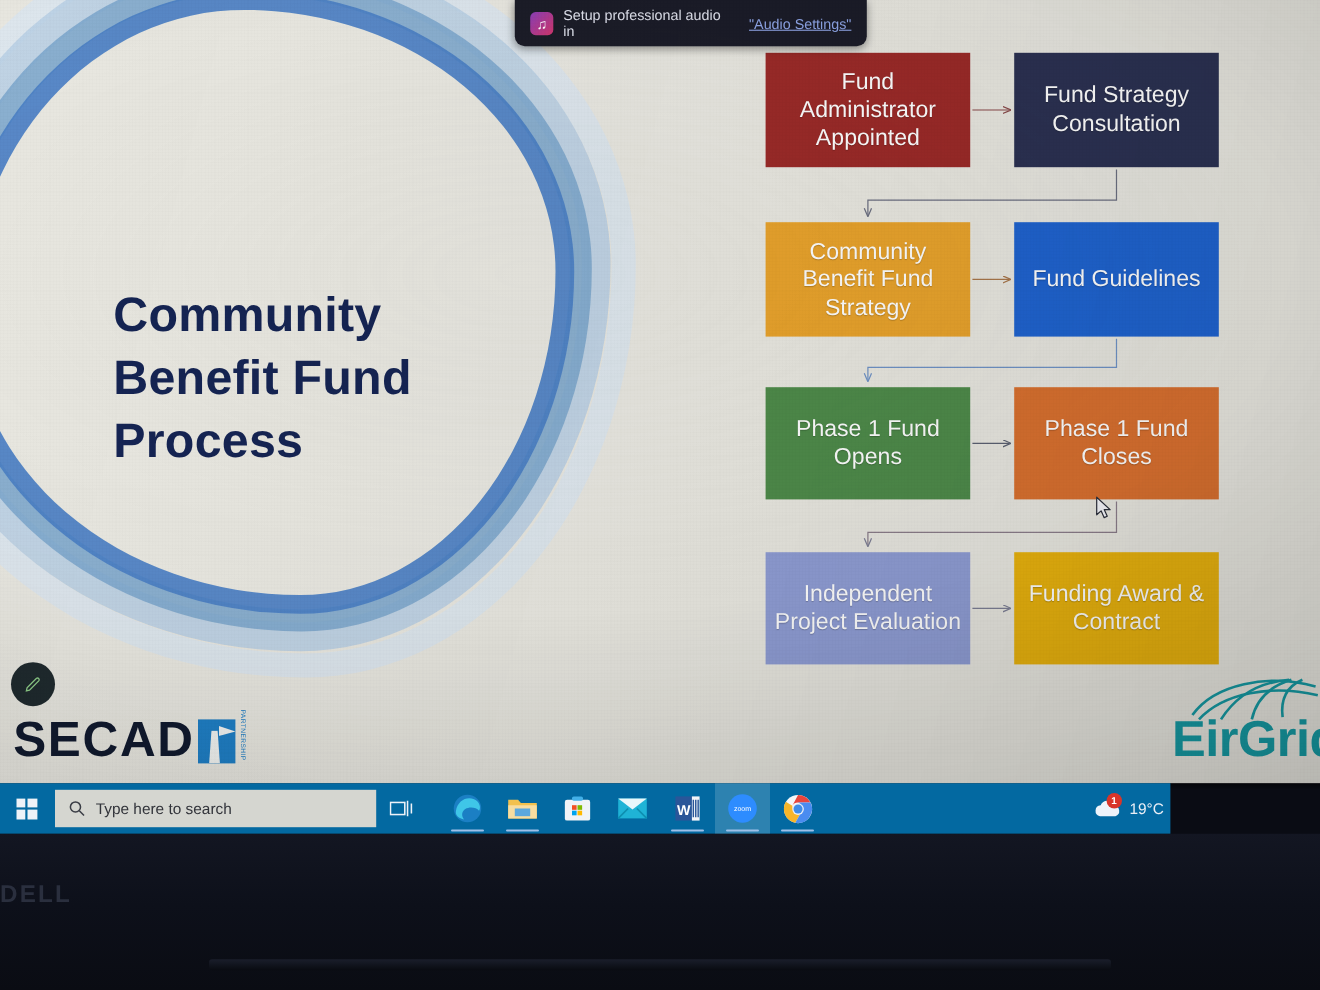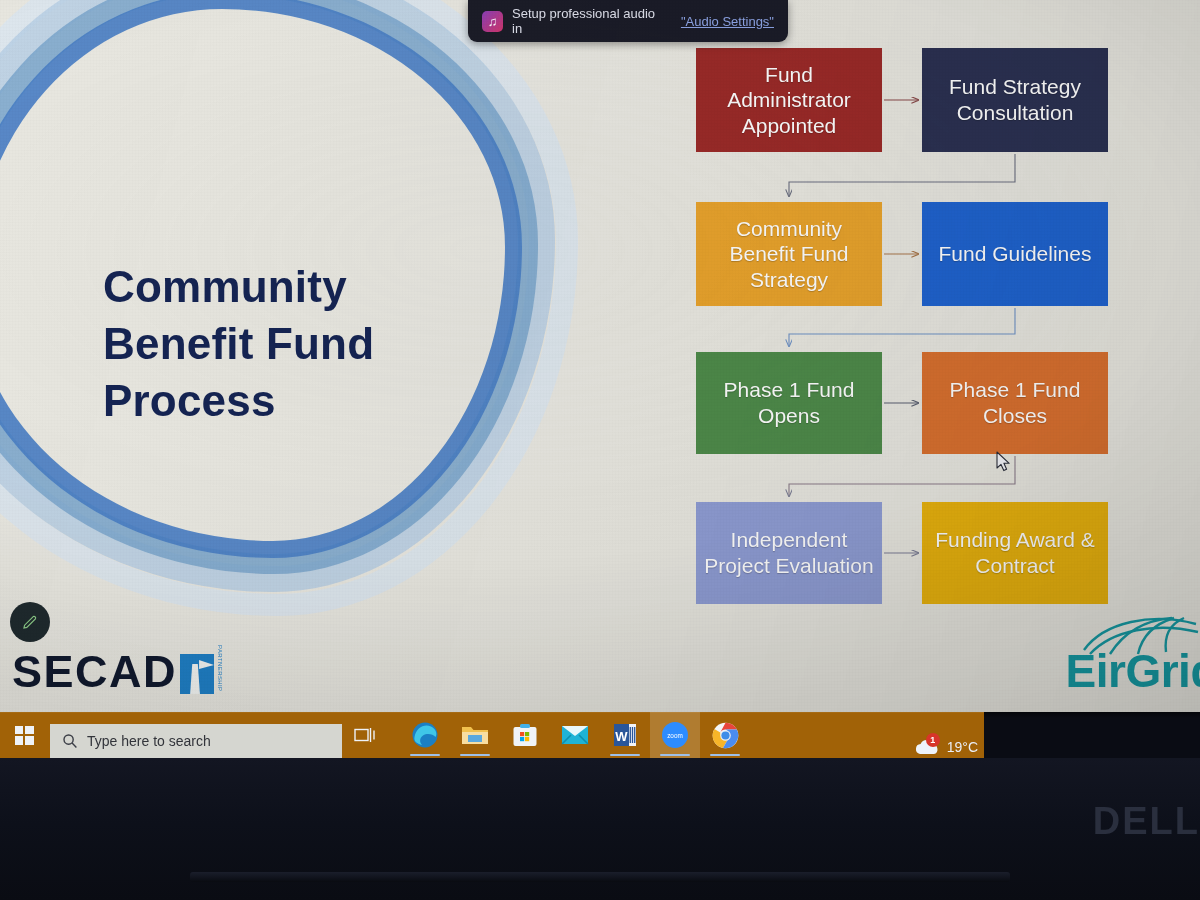--- a/index.html
+++ b/index.html
@@ -196,23 +196,23 @@
     color: #8fa6e8; text-decoration: underline; margin-left: 6px; white-space: nowrap;
   }
 
   
   #cursor { position: absolute; left: 996px; top: 451px; width: 16px; height: 22px; }
 
   
   #taskbar {
     position: absolute;
     left: 0; top: 712px;
-    width: 984px; height: 46px;
-    background: #a16207;
-    display: flex; align-items: flex-end;
+    width: 1064px; height: 46px;
+    background: #0369a1;
+    display: flex; align-items: center;
     box-shadow: inset 0 1px 0 rgba(255,255,255,.06);
   }
   #start-button {
     width: 48px; height: 46px;
     display: flex; align-items: center; justify-content: center;
   }
   #win-logo { width: 19px; height: 19px; display: grid; grid-template-columns: 1fr 1fr; grid-template-rows: 1fr 1fr; gap: 2px; }
   #win-logo i { background: #eef2f8; display: block; }
 
   #search-box {
@@ -251,22 +251,22 @@
   }
 
   
   #bezel {
     position: absolute;
     left: 0; top: 758px; width: 1200px; height: 142px;
     background: linear-gradient(180deg, #131622 0%, #0d101a 46%, #0a0c13 100%);
   }
   #dell-logo {
     position: absolute; left: 0; right: 0; top: 42px;
-    text-align: right;
-    font-size: 38px; font-weight: 700; letter-spacing: 2px;
+    text-align: left;
+    font-size: 22px; font-weight: 700; letter-spacing: 2px;
     color: #2a2f3e;
   }
   #keyboard-edge {
     position: absolute; left: 190px; right: 190px; bottom: 18px; height: 10px;
     background: linear-gradient(180deg, #1a1e2b, #090b11);
     border-radius: 3px;
   }
   #screen-shadow {
     position: absolute; left: 0; top: 712px; width: 1200px; height: 6px;
     background: linear-gradient(180deg, rgba(0,0,0,.55), rgba(0,0,0,0));

